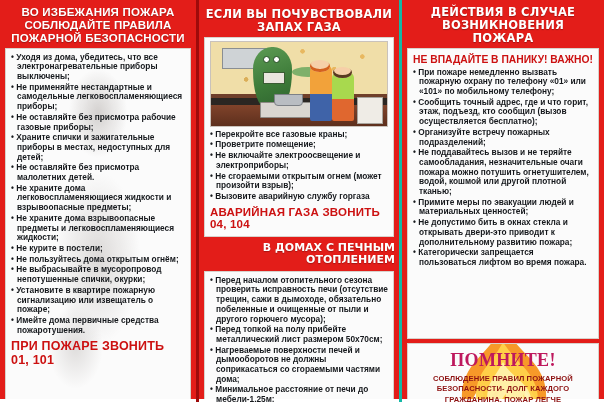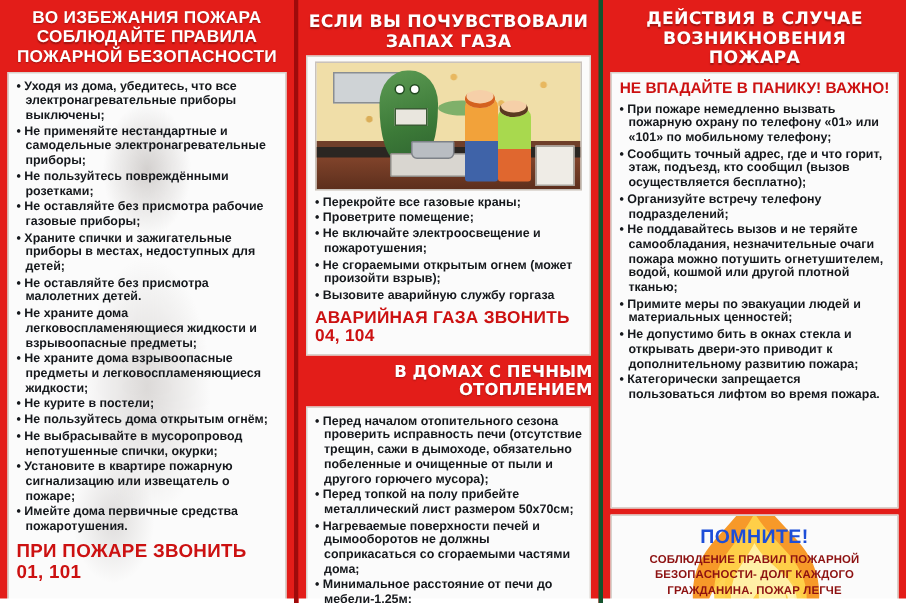--- a/index.html
+++ b/index.html
@@ -24,21 +24,21 @@
     position: relative;
     box-sizing: border-box;
     height: 402px;
     overflow: hidden;
   }
   .col-left   { width: 199px; background: #e31d19; }
   .col-mid    { width: 203px; background: #e31d19; }
   .col-right  { width: 202px; background: #e31d19; }
 
   .col-left  { border-right: 3px solid #9e0b0b; }
-  .col-mid   { border-right: 3px solid #14532d; }
+  .col-mid   { border-right: 3px solid #14b8a6; }
 
   
   .hdr {
     color: #ffffff;
     text-align: center;
     font-weight: bold;
     letter-spacing: .2px;
     line-height: 1.12;
     padding: 4px 6px 3px 6px;
     text-shadow: 0 1px 1px rgba(0,0,0,.30);
@@ -237,26 +237,26 @@
     z-index: 0;
   }
   .remember-card {
     position: relative;
     z-index: 3;
     background: transparent;
     padding: 2px 4px 4px 4px;
     text-align: center;
   }
   .remember-title {
-    color: #1d4ed8;
-    font-weight: bold;
-    font-size: 13px;
+    color: #be185d;
+    font-weight: bold;
+    font-size: 18px;
     letter-spacing: .3px;
     padding: 0 0 3px 0;
-    font-family: Liberation Sans, sans-serif;
+    font-family: Liberation Serif, serif;
   }
   .remember-body {
     color: #8d1111;
     font-weight: bold;
     font-size: 7.6px;
     line-height: 1.42;
     letter-spacing: .1px;
     font-family: "Liberation Sans", sans-serif;
   }
   .white-strip {
@@ -275,22 +275,21 @@
   <div class="col col-left">
     <div class="hdr hdr-left">
       <div>ВО ИЗБЕЖАНИЯ ПОЖАРА</div>
       <div>СОБЛЮДАЙТЕ ПРАВИЛА</div>
       <div>ПОЖАРНОЙ БЕЗОПАСНОСТИ</div>
     </div>
 
     <div class="card ghost" style="height:386px;">
       <ul class="bullets">
         <li>Уходя из дома, убедитесь, что все электронагревательные приборы выключены;</li>
-        <li>Не применяйте нестандартные и самодельные электронагревательные приборы;</li>
-        <li>Не пользуйтесь повреждёнными розетками;</li>
+        <li>Не применяйте нестандартные и самодельные легковоспламеняющиеся приборы;</li>
         <li>Не оставляйте без присмотра рабочие газовые приборы;</li>
         <li>Храните спички и зажигательные приборы в местах, недоступных для детей;</li>
         <li>Не оставляйте без присмотра малолетних детей.</li>
         <li>Не храните дома легковоспламеняющиеся жидкости и взрывоопасные предметы;</li>
         <li>Не храните дома взрывоопасные предметы и легковоспламеняющиеся жидкости;</li>
         <li>Не курите в постели;</li>
         <li>Не пользуйтесь дома открытым огнём;</li>
         <li>Не выбрасывайте в мусоропровод непотушенные спички, окурки;</li>
         <li>Установите в квартире пожарную сигнализацию или извещатель о пожаре;</li>
         <li>Имейте дома первичные средства пожаротушения.</li>
@@ -324,21 +323,21 @@
         <div class="ill-kid-a"></div>
         <div class="ill-kid-a-head"></div>
         <div class="ill-kid-b"></div>
         <div class="ill-kid-b-head"></div>
         <div class="ill-fridge"></div>
       </div>
 
       <ul class="bullets" style="margin-top:3px;">
         <li>Перекройте все газовые краны;</li>
         <li>Проветрите помещение;</li>
-        <li>Не включайте электроосвещение и пожаротушения;</li>
+        <li>Не включайте электроосвещение и электроприборы;</li>
         <li>Не сгораемыми открытым огнем (может произойти взрыв);</li>
         <li>Вызовите аварийную службу горгаза</li>
       </ul>
       <div class="phone-line phone-mid">АВАРИЙНАЯ ГАЗА ЗВОНИТЬ 04, 104</div>
     </div>
 
     <div class="subhdr">
       <div>В ДОМАХ С ПЕЧНЫМ</div>
       <div>ОТОПЛЕНИЕМ</div>
     </div>
@@ -360,21 +359,21 @@
       <div>ДЕЙСТВИЯ В СЛУЧАЕ</div>
       <div>ВОЗНИКНОВЕНИЯ</div>
       <div>ПОЖАРА</div>
     </div>
 
     <div class="card" style="height:291px;">
       <div class="card-title">НЕ ВПАДАЙТЕ В ПАНИКУ! ВАЖНО!</div>
       <ul class="bullets">
         <li>При пожаре немедленно вызвать пожарную охрану по телефону «01» или «101» по мобильному телефону;</li>
         <li>Сообщить точный адрес, где и что горит, этаж, подъезд, кто сообщил (вызов осуществляется бесплатно);</li>
-        <li>Организуйте встречу телефону подразделений;</li>
+        <li>Организуйте встречу пожарных подразделений;</li>
         <li>Не поддавайтесь вызов и не теряйте самообладания, незначительные очаги пожара можно потушить огнетушителем, водой, кошмой или другой плотной тканью;</li>
         <li>Примите меры по эвакуации людей и материальных ценностей;</li>
         <li>Не допустимо бить в окнах стекла и открывать двери-это приводит к дополнительному развитию пожара;</li>
         <li>Категорически запрещается пользоваться лифтом во время пожара.</li>
       </ul>
     </div>
 
     <div class="card-gap"></div>
 
     <div class="card" style="height:119px;">

